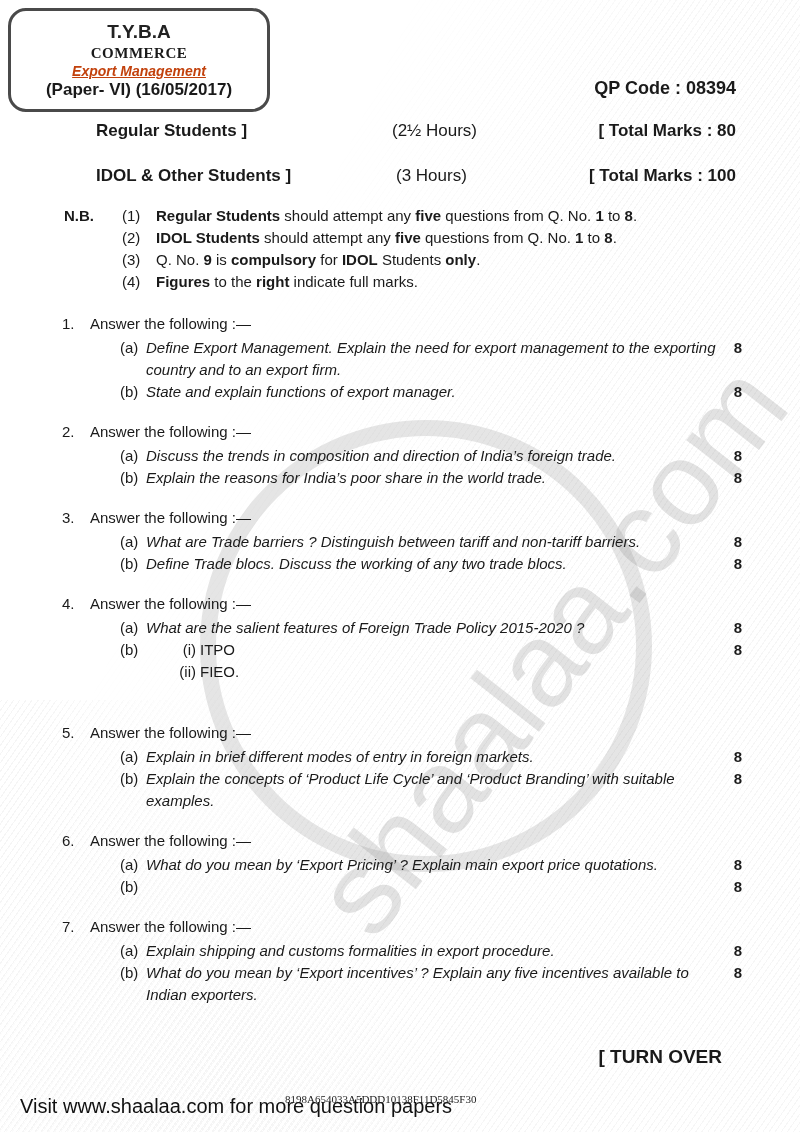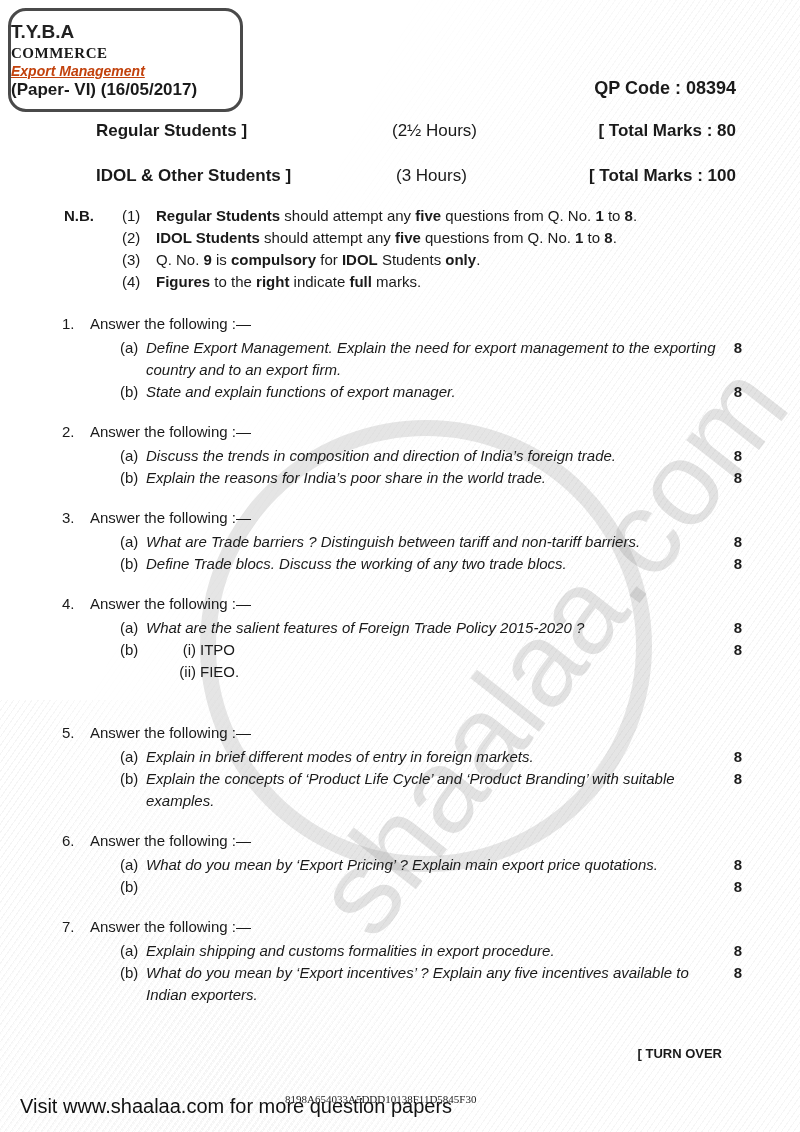--- a/index.html
+++ b/index.html
@@ -29,23 +29,23 @@
       border: 16px solid rgba(160,160,160,0.28); border-radius: 50%;
       pointer-events: none;
     }
     .watermark-text {
       position: absolute; left: 210px; top: 580px;
       font-size: 120px; font-weight: normal; color: rgba(150,150,150,0.28);
       transform: rotate(-52deg); transform-origin: center;
       white-space: nowrap; pointer-events: none;
     }
     .header-box {
-      position: absolute; left: 8px; top: 8px; width: 235px; height: 104px;
+      position: absolute; left: 8px; top: 8px; width: 262px; height: 104px;
       border: 3px solid #4a4a4a; border-radius: 18px;
-      box-sizing: border-box;
+      text-align: center; box-sizing: border-box;
     }
     .hb-level { font-weight: bold; font-size: 19px; margin-top: 10px; color:#222; }
     .hb-faculty { font-family: "Liberation Serif", serif; font-weight: bold; font-size: 15px; margin-top: 2px; letter-spacing: 0.5px; }
     .hb-subject { font-style: italic; font-weight: bold; font-size: 14px; color: #c2410c; text-decoration: underline; margin-top: 1px; }
     .hb-paper { font-weight: bold; font-size: 17px; margin-top: 1px; }
     .qp-code { position: absolute; right: 64px; top: 78px; font-weight: bold; font-size: 18px; text-align: center; }
     .row-line { position: absolute; left: 52px; right: 64px; font-weight: bold; font-size: 17px; margin-left: 44px; }
     .row-line .dur { position: absolute; font-weight: normal; }
     .row-line .marks { position: absolute; right: 0; }
     .nb { position: absolute; left: 64px; top: 207px; font-size: 15px; }
@@ -55,21 +55,21 @@
     .q { position: absolute; left: 62px; width: 680px; font-size: 15px; }
     .q-head { position: relative; height: 22px; }
     .q-num { position: absolute; left: 0; }
     .q-title { position: absolute; left: 28px; }
     .sub { position: relative; padding-left: 84px; line-height: 22px; }
     .sub .lbl { position: absolute; left: 58px; }
     .sub .txt { display: block; width: 570px; font-style: italic; }
     .sub .mk { position: absolute; right: 0; top: 0; font-weight: bold; }
     .sub2 { position: relative; line-height: 22px; padding-left: 138px; }
     .sub2 .lbl2 { position: absolute; left: 112px; width: 22px; text-align: right; }
-    .turn-over { position: absolute; right: 78px; top: 1046px; font-weight: bold; font-size: 13px; }
+    .turn-over { position: absolute; right: 78px; top: 1046px; font-weight: bold; font-size: 19px; }
     .footer-hash { position: absolute; left: 285px; top: 1093px; font-family: "Liberation Serif", serif; font-size: 11px; color: #222; }
     .footer-visit { position: absolute; left: 20px; top: 1095px; font-size: 20px; color: #111; }
   </style>
 </head>
 <body>
 
 <div class="bg-hash"></div>
 <div class="bg-hash-left"></div>
 <div class="watermark-circle"></div>
 <div class="watermark-text">shaalaa.com</div>
@@ -92,21 +92,21 @@
   <span>IDOL &amp; Other Students ]</span>
   <span class="dur" style="left:300px;">(3 Hours)</span>
   <span class="marks">[ Total Marks : 100</span>
 </div>
 
 <div class="nb">
   <span class="nb-label">N.B.</span>
   <div class="nb-item" style="top:0px;"><span class="num">(1)</span><span class="parts"><span style="font-weight: bold;">Regular Students</span><span> should attempt any </span><span style="font-weight: bold;">five</span><span> questions from Q. No. </span><span style="font-weight: bold;">1</span><span> to </span><span style="font-weight: bold;">8</span><span>.</span></span></div>
   <div class="nb-item" style="top:22px;"><span class="num">(2)</span><span class="parts"><span style="font-weight: bold;">IDOL Students</span><span> should attempt any </span><span style="font-weight: bold;">five</span><span> questions from Q. No. </span><span style="font-weight: bold;">1</span><span> to </span><span style="font-weight: bold;">8</span><span>.</span></span></div>
   <div class="nb-item" style="top:44px;"><span class="num">(3)</span><span class="parts"><span>Q. No. </span><span style="font-weight: bold;">9</span><span> is </span><span style="font-weight: bold;">compulsory</span><span> for </span><span style="font-weight: bold;">IDOL</span><span> Students </span><span style="font-weight: bold;">only</span><span>.</span></span></div>
-  <div class="nb-item" style="top:66px;"><span class="num">(4)</span><span class="parts"><span style="font-weight: bold;">Figures</span><span> to the </span><span style="font-weight: bold;">right</span><span> indicate </span><span style="font-weight: bold;">full</span><span> marks.</span></span></div>
+  <div class="nb-item" style="top:66px;"><span class="num">(4)</span><span class="parts"><span style="font-weight: bold;">Figures</span><span> to the </span><span style="font-weight: bold;">right</span><span> indicate </span><span style="font-weight: normal;">full</span><span> marks.</span></span></div>
 </div>
 
 <div class="q" style="top:315px;">
   <div class="q-head">
       <span class="q-num">1.</span>
       <span class="q-title">Answer the following :—</span>
     </div>
   <div class="sub">
       <span class="lbl">(a)</span>
       <span class="txt">Define Export Management. Explain the need for export management to the exporting country and to an export firm.</span>

